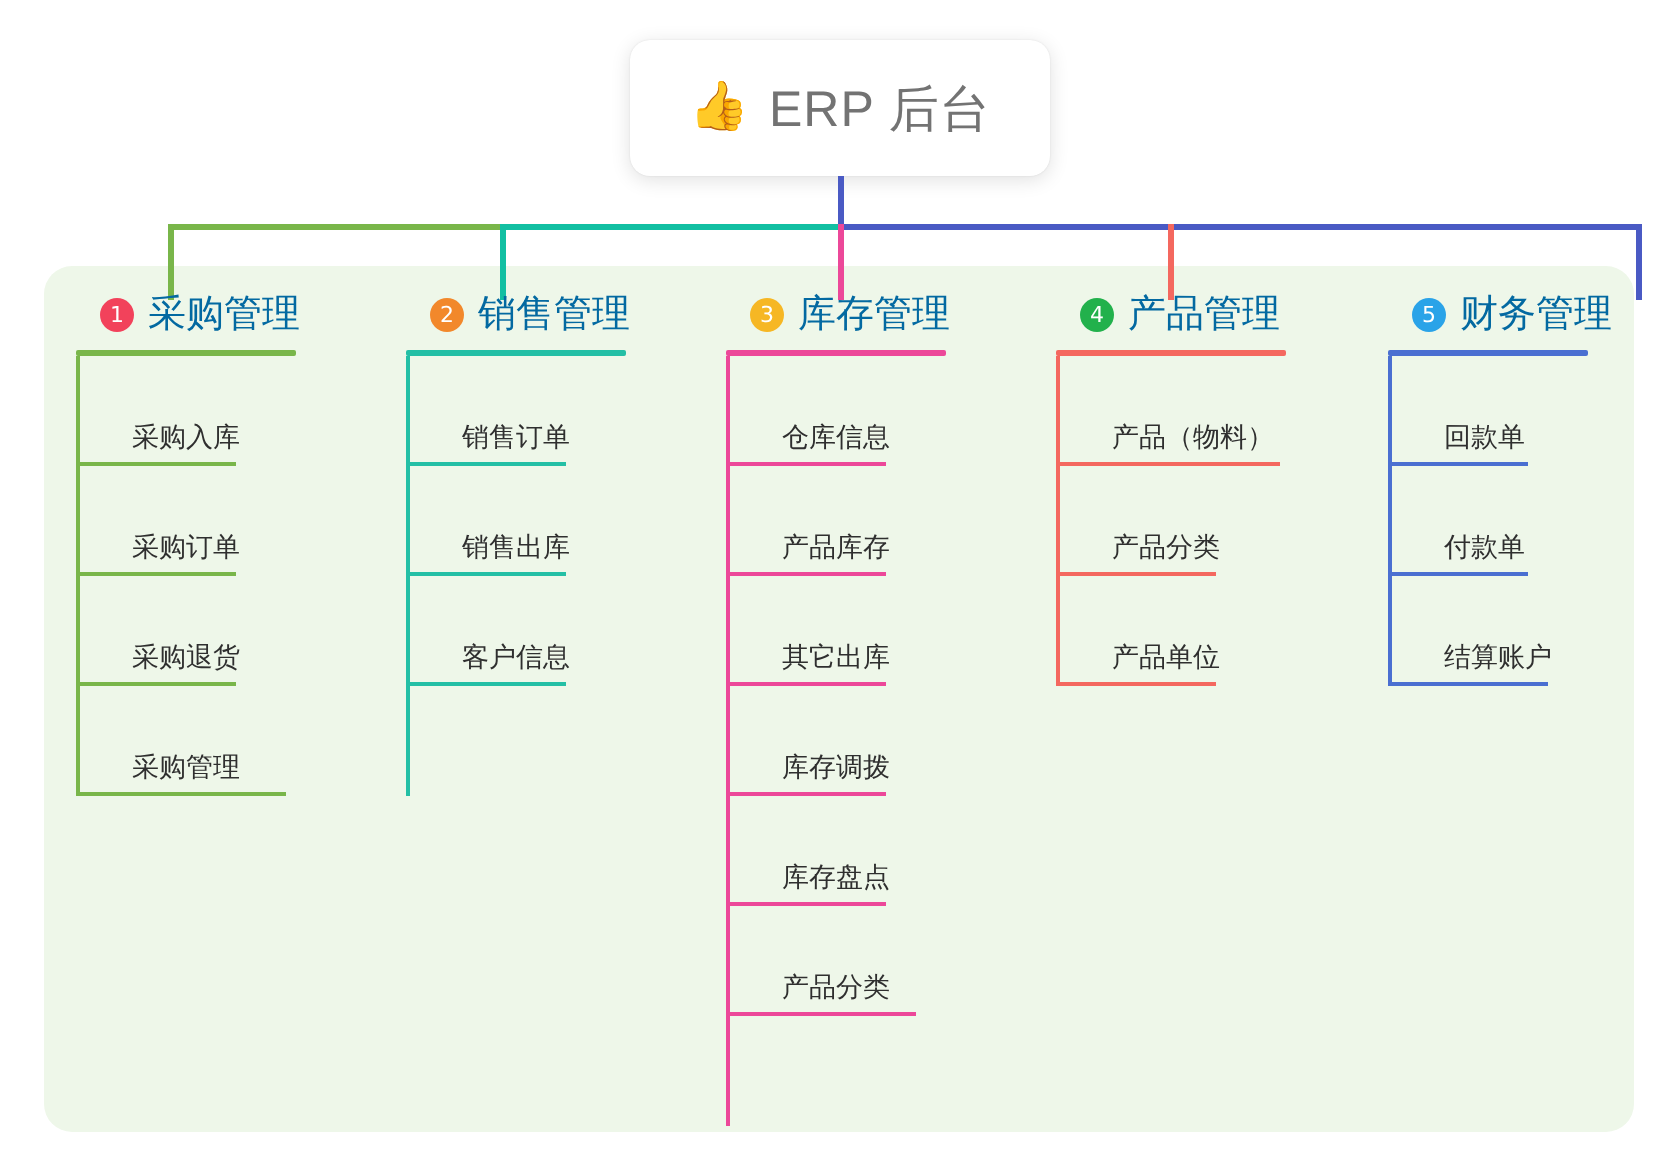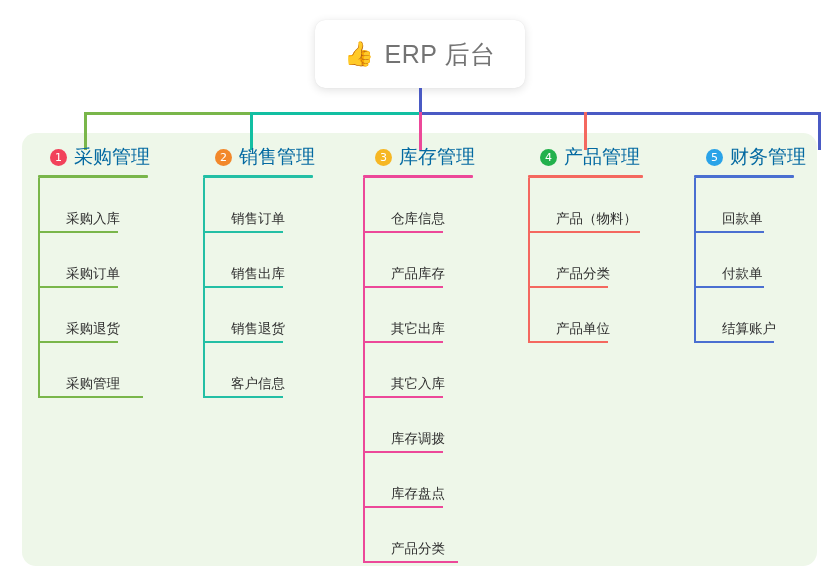--- a/index.html
+++ b/index.html
@@ -185,24 +185,20 @@
         <div class="spine" style="background: rgb(35, 191, 165); height: 220px;"></div>
         <div class="leaf">
           <span class="leaf-label">销售订单</span>
           <div class="leaf-rule" style="background: rgb(35, 191, 165); width: 80px;"></div>
         </div>
         <div class="leaf">
           <span class="leaf-label">销售出库</span>
           <div class="leaf-rule" style="background: rgb(35, 191, 165); width: 80px;"></div>
         </div>
         <div class="leaf">
-          <span class="leaf-label">销售退货</span>
-          <div class="leaf-rule" style="background: rgb(35, 191, 165); width: 80px;"></div>
-        </div>
-        <div class="leaf">
           <span class="leaf-label">客户信息</span>
           <div class="leaf-rule" style="background: rgb(35, 191, 165); width: 80px;"></div>
         </div>
       </div>
     </div>
     <div class="column" style="left: 363px; width: 150px;">
       <div class="col-head">
         <span class="badge" style="background: rgb(246, 183, 36);">3</span>
         <span class="col-title">库存管理</span>
       </div>
@@ -215,24 +211,20 @@
         </div>
         <div class="leaf">
           <span class="leaf-label">产品库存</span>
           <div class="leaf-rule" style="background: rgb(236, 72, 153); width: 80px;"></div>
         </div>
         <div class="leaf">
           <span class="leaf-label">其它出库</span>
           <div class="leaf-rule" style="background: rgb(236, 72, 153); width: 80px;"></div>
         </div>
         <div class="leaf">
-          <span class="leaf-label">其它入库</span>
-          <div class="leaf-rule" style="background: rgb(236, 72, 153); width: 80px;"></div>
-        </div>
-        <div class="leaf">
           <span class="leaf-label">库存调拨</span>
           <div class="leaf-rule" style="background: rgb(236, 72, 153); width: 80px;"></div>
         </div>
         <div class="leaf">
           <span class="leaf-label">库存盘点</span>
           <div class="leaf-rule" style="background: rgb(236, 72, 153); width: 80px;"></div>
         </div>
         <div class="leaf">
           <span class="leaf-label">产品分类</span>
           <div class="leaf-rule" style="background: rgb(236, 72, 153); width: 95px;"></div>

